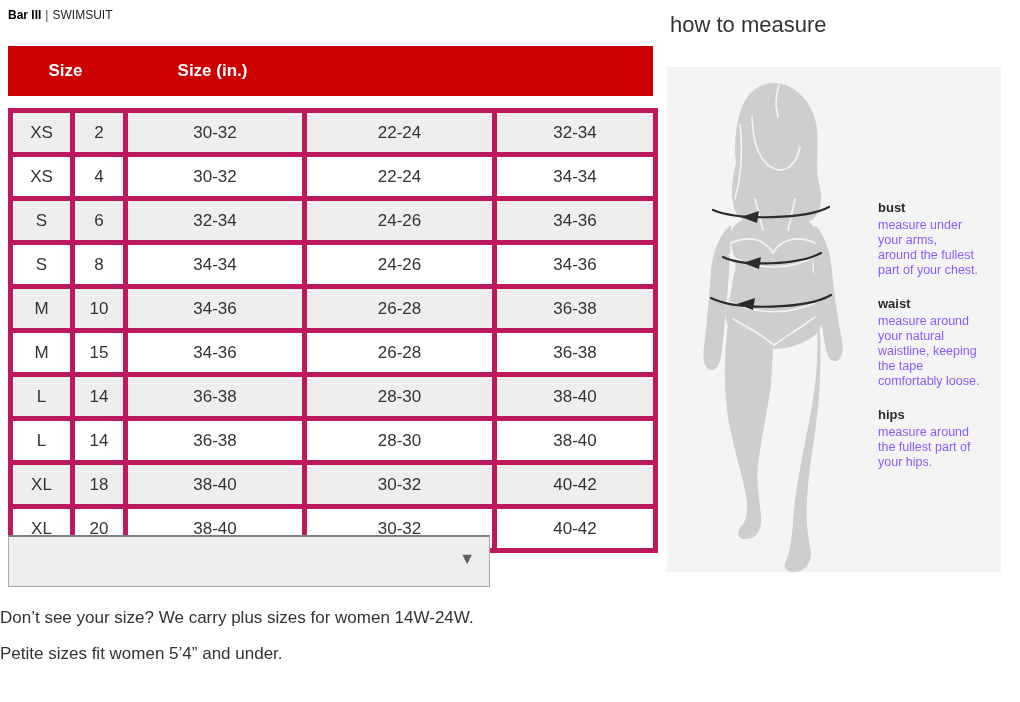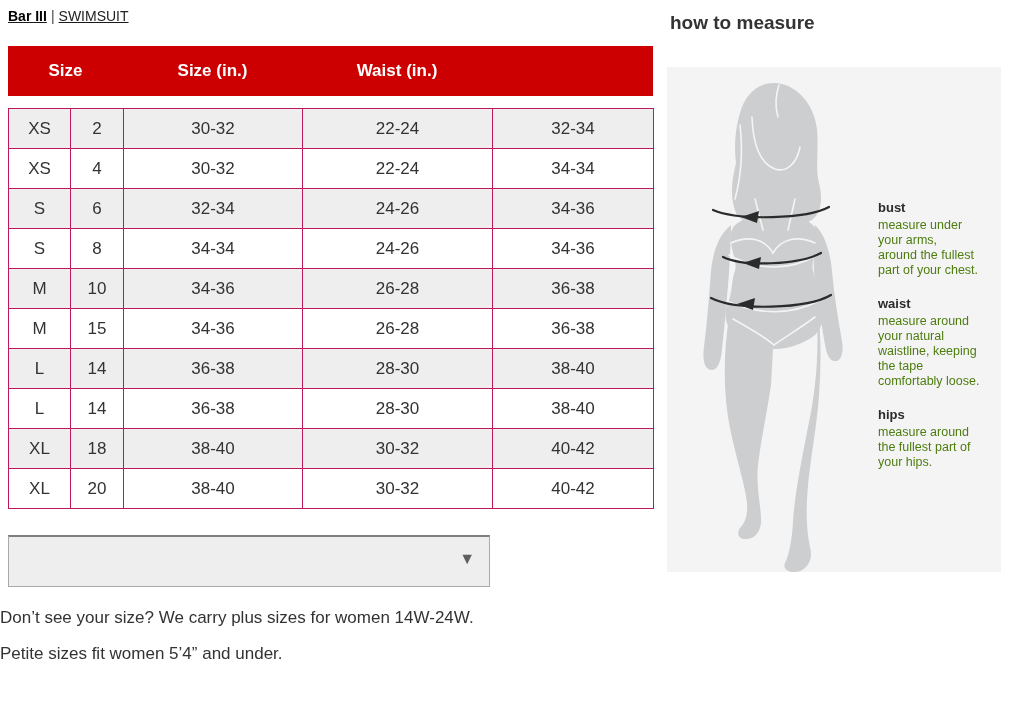--- a/index.html
+++ b/index.html
@@ -2,40 +2,40 @@
 <html><head>
 <meta charset="utf-8">
 <style>
   html,body{margin:0;padding:0;}
   body{
     width:1020px;height:702px;position:relative;background:#ffffff;
     font-family:"Liberation Sans","DejaVu Sans",sans-serif;color:#333;
     overflow:hidden;
   }
   
-  .title{position:absolute;left:8px;top:8px;font-size:14px;color:#1a1a1a;text-decoration:underline;}
+  .title{position:absolute;left:8px;top:8px;font-size:12px;color:#1a1a1a;}
   .title .brand{font-weight:bold;color:#000;}
   .title .sep{color:#444;padding:0 4px;}
   .title .cat{color:#222;}
 
   .tbl-header{
     position:absolute;left:8px;top:46px;width:645px;height:50px;
     background:#cc0000;display:flex;align-items:center;
   }
   .tbl-header .hcell{
     color:#fff;font-weight:bold;font-size:17px;text-align:center;
   }
   .hc1{width:115px;} .hc2{width:179px;} .hc3{width:190px;} .hc4{width:161px;}
 
   table.size-table{
     position:absolute;left:8px;top:108px;width:645px;
     border-collapse:collapse;table-layout:fixed;
   }
   table.size-table td{
-    border:1px solid #be185d;height:39px;text-align:center;
+    border:5px solid #be185d;height:39px;text-align:center;
     font-size:17px;color:#333;padding:0;
   }
   table.size-table tr:nth-child(odd){background:#eeeeee;}
   table.size-table tr:nth-child(even){background:#ffffff;}
   col.c-size{width:62px;} col.c-num{width:53px;} col.c-bust{width:179px;}
   col.c-waist{width:190px;} col.c-hip{width:161px;}
 
   .dropdown{
     position:absolute;left:8px;top:535px;width:482px;height:52px;
     background:#eeeeee;border:1px solid #a9a9a9;border-top:2px solid #7e7e7e;
@@ -47,45 +47,44 @@
   .dropdown .dd-arrow{
     position:absolute;right:14px;top:13px;font-size:16px;color:#5f5f5f;
   }
 
   .note{position:absolute;left:0;font-size:17px;color:#333;}
   .note-plus{top:608px;}
   .note-petite{top:644px;}
 
   
   .htm-heading{
-    position:absolute;left:670px;top:12px;font-size:19px;font-weight:bold;color:#333;
+    position:absolute;left:670px;top:12px;font-size:22px;font-weight:normal;color:#333;
   }
   .figure-panel{
     position:absolute;left:667px;top:67px;width:334px;height:505px;
     background:#f4f4f4;
   }
   .figure-panel svg{position:absolute;left:0;top:0;}
   .measure-col{
     position:absolute;left:211px;top:133px;width:118px;
   }
   .m-section{margin:0 0 18px 0;}
   .m-label{font-size:13px;font-weight:bold;color:#2b2b2b;margin-bottom:3px;}
-  .m-text{font-size:12.5px;line-height:15px;color:#4d7c0f;white-space:pre-line;}
+  .m-text{font-size:12.5px;line-height:15px;color:#8b5cf6;white-space:pre-line;}
 </style>
 </head>
 <body>
 
 <div class="title">
   <span class="brand">Bar III</span><span class="sep">|</span><span class="cat">SWIMSUIT</span>
 </div>
 
 <div class="tbl-header">
   <div class="hcell hc1">Size</div>
   <div class="hcell hc2">Size (in.)</div>
-  <div class="hcell hc3">Waist (in.)</div>
 </div>
 
 <table class="size-table">
   <colgroup>
       <col class="c-size">
       <col class="c-num">
       <col class="c-bust">
       <col class="c-waist">
       <col class="c-hip">
     </colgroup>

